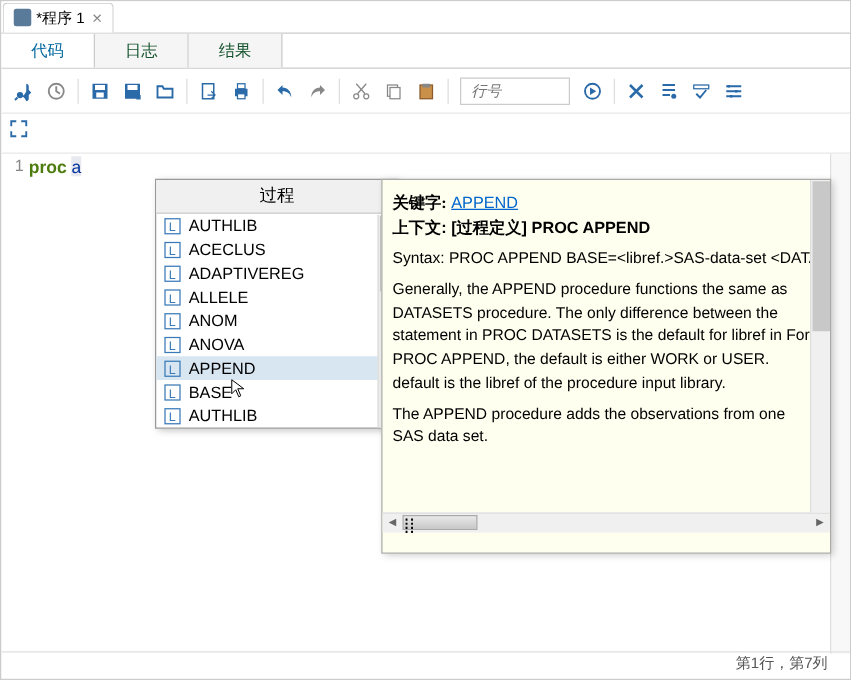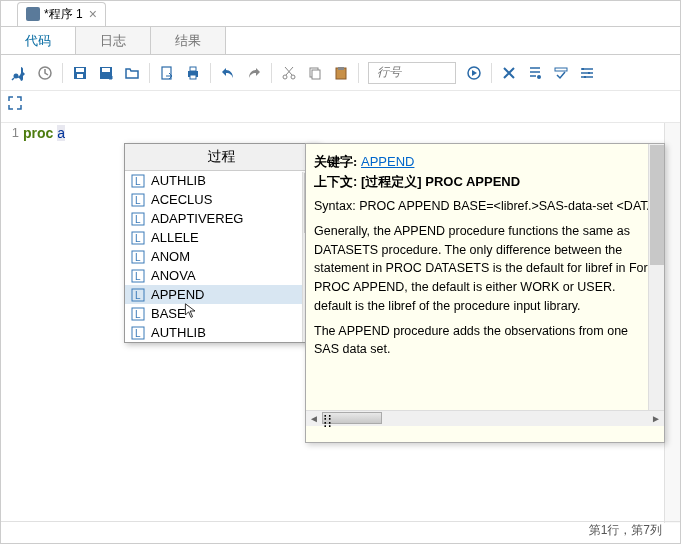--- a/index.html
+++ b/index.html
@@ -1,28 +1,28 @@
 <!DOCTYPE html>
 <html><head>
 <meta charset="utf-8">
 <style>
 * { box-sizing: border-box; margin: 0; padding: 0; font-family: "Segoe UI", Arial, sans-serif; }
 body { background: #fff; width: 681px; height: 544px; overflow: hidden; border: 1px solid #ccc; position: relative; }
 .window-tabs { display: flex; align-items: center; background: #fff; border-bottom: 1px solid #ccc; height: 26px; }
-.window-tab { display: flex; align-items: center; padding: 3px 8px; border: 1px solid #ccc; border-bottom: none; background: #fff; font-size: 12px; border-radius: 4px 4px 0 0; margin-left: 16px; }
+.window-tab { display: flex; align-items: center; padding: 3px 8px; border: 1px solid #ccc; border-bottom: none; background: #fff; font-size: 12px; border-radius: 4px 4px 0 0; margin-left: 1px; }
 .window-tab .icon { width: 14px; height: 14px; margin-right: 4px; background: #5a7a9a; display: inline-block; border-radius: 2px; }
 .window-tab .close { margin-left: 6px; color: #888; cursor: pointer; font-size: 14px; }
 .code-tabs { display: flex; border-bottom: 1px solid #ccc; height: 28px; }
 .code-tab { padding: 5px 24px; font-size: 13px; border-right: 1px solid #ccc; cursor: pointer; color: #0369a1; }
 .code-tab.active { background: #fff; font-weight: normal; }
-.code-tab:not(.active) { background: #f5f5f5; color: #737373; text-align: right; }
+.code-tab:not(.active) { background: #f5f5f5; color: #14532d; text-align: right; }
 .toolbar { display: flex; align-items: center; padding: 4px 6px; gap: 2px; border-bottom: 1px solid #e8e8e8; height: 36px; }
 .toolbar .btn { width: 24px; height: 24px; display: flex; align-items: center; justify-content: center; cursor: pointer; color: #3a7ab8; border-radius: 2px; }
 .toolbar .sep { width: 1px; height: 20px; background: #ddd; margin: 0 3px; }
-.toolbar .linebox { border: 1px solid #ccc; padding: 2px 8px; width: 88px; font-size: 12px; color: #000000; font-style: italic; margin: 0 4px; height: 22px; font-family: Liberation Serif, serif; }
+.toolbar .linebox { border: 1px solid #ccc; padding: 2px 8px; width: 88px; font-size: 12px; color: #000000; font-style: italic; margin: 0 4px; height: 22px; }
 .toolbar2 { padding: 4px 6px; border-bottom: 1px solid #e8e8e8; height: 32px; }
 .editor { position: relative; height: 400px; }
 .gutter { position: absolute; left: 0; top: 0; width: 22px; text-align: right; font-size: 13px; color: #888; font-family: Consolas, monospace; padding-top: 2px; padding-right: 4px; }
 .code-line { position: absolute; left: 22px; top: 2px; font-family: Consolas, monospace; font-size: 14px; }
 .code-line .kw { color: #4d7c0f; font-weight: bold; }
 .code-line .typed { color: #003399; background: #e8e8f0; }
 .popup { position: absolute; left: 123px; top: 20px; width: 195px; background: #fff; border: 1px solid #999; box-shadow: 2px 2px 6px rgba(0,0,0,0.25); }
 .popup-header { text-align: center; padding: 4px; font-size: 14px; background: #f0f0f0; border-bottom: 1px solid #ccc; }
 .popup-list { max-height: 185px; overflow: hidden; }
 .popup-item { display: flex; align-items: center; padding: 2px 6px; font-size: 13px; cursor: pointer; }

